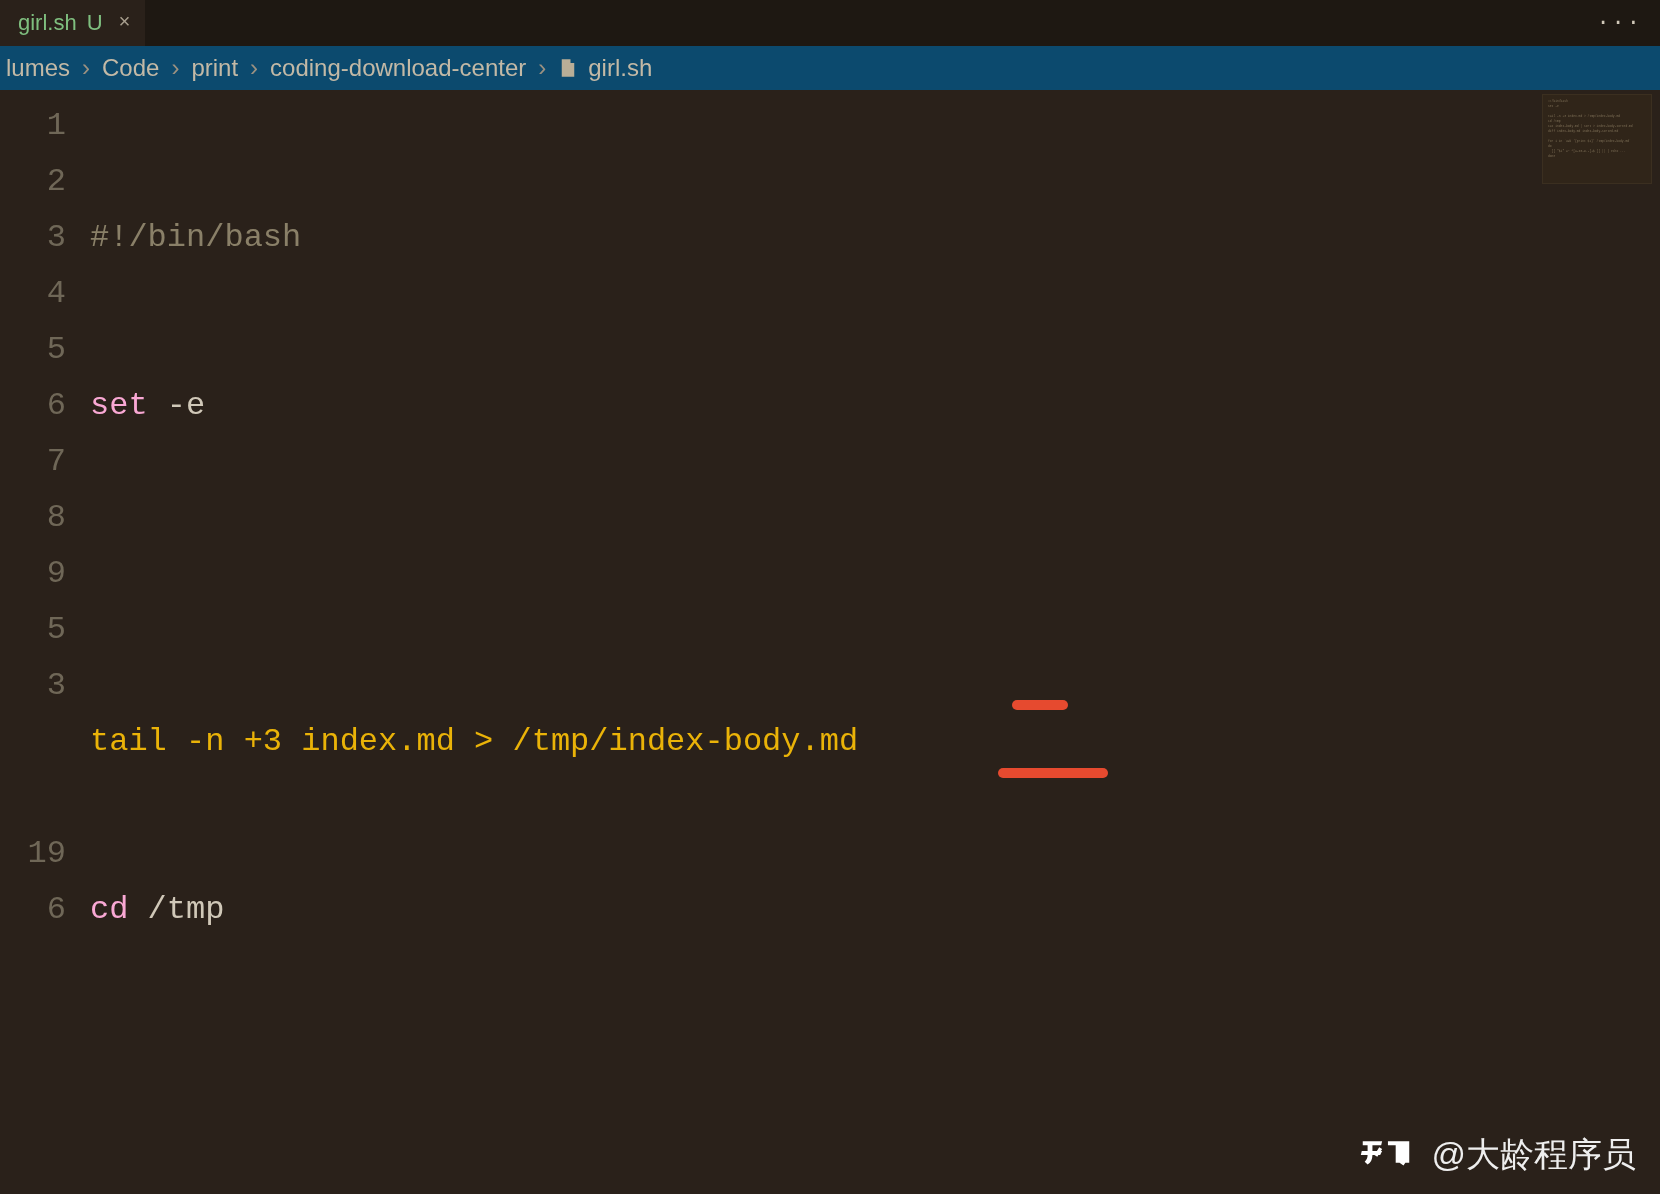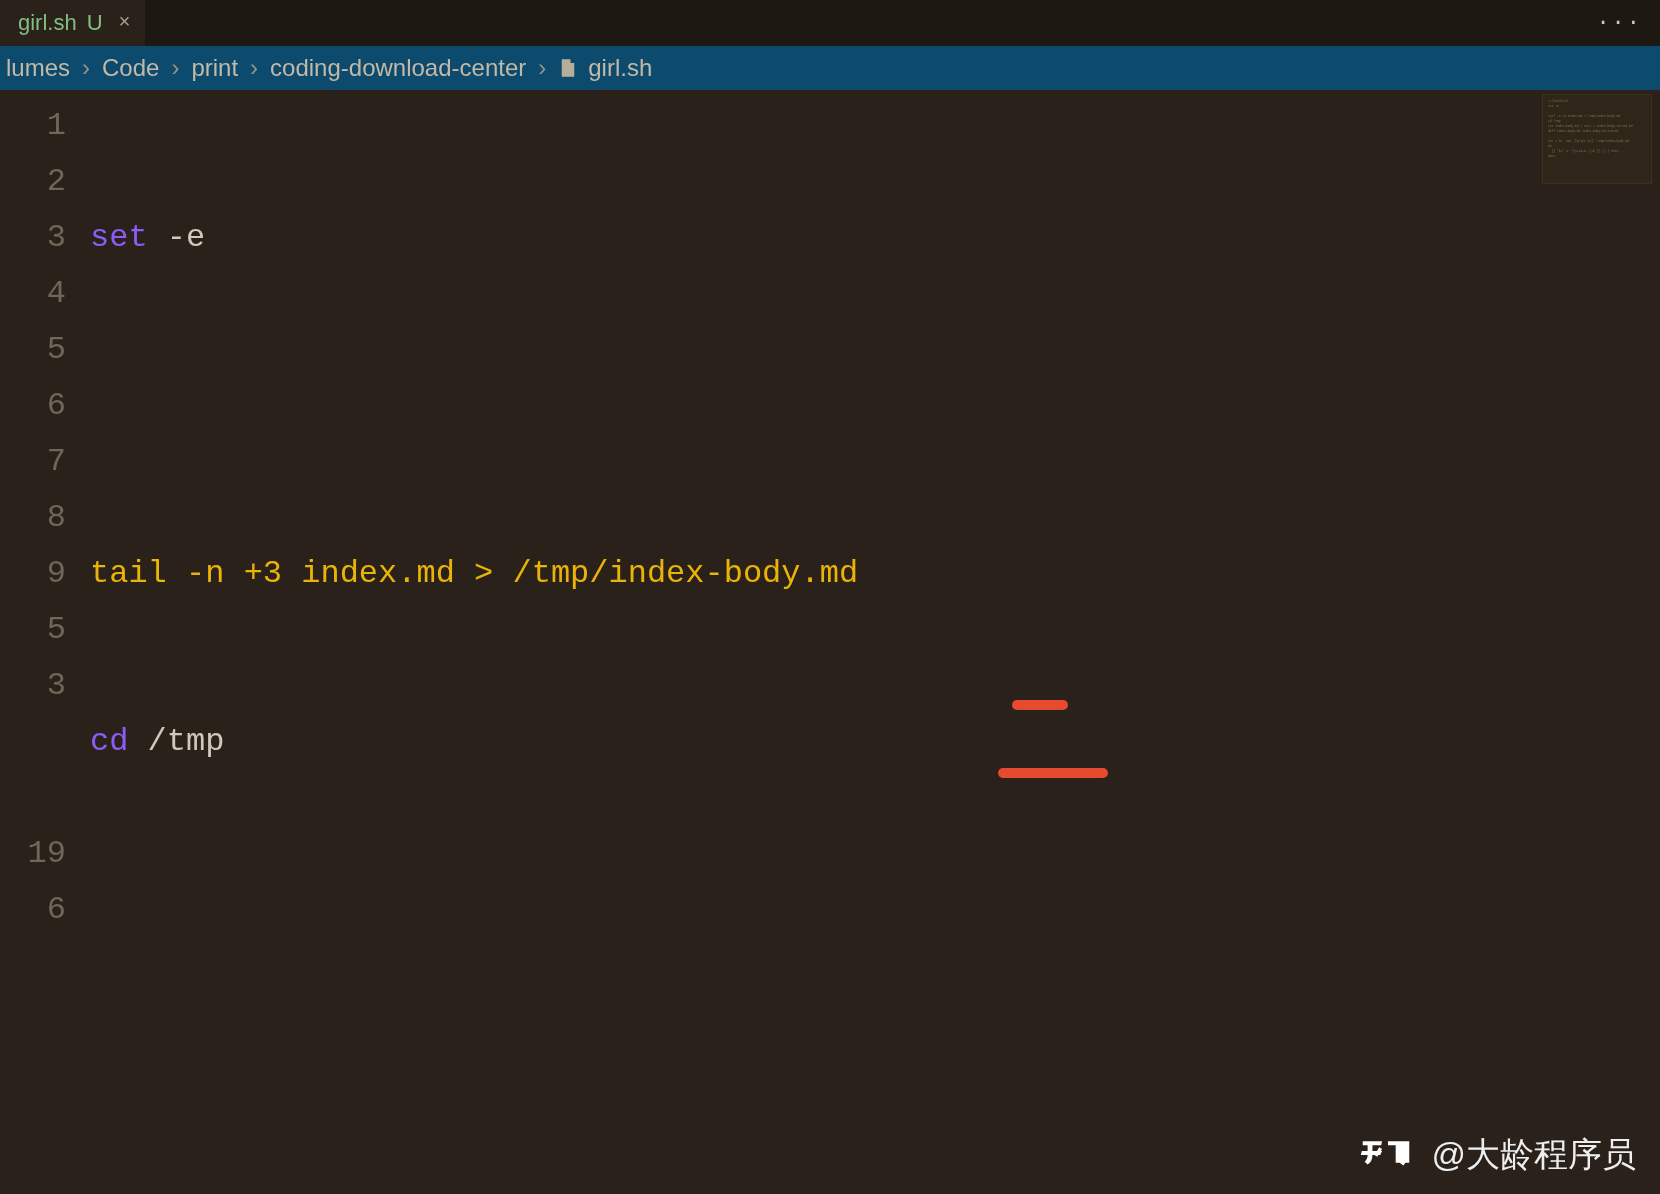--- a/index.html
+++ b/index.html
@@ -79,21 +79,21 @@
   .code {
     flex: 1;
     padding-top: 8px;
     font-size: 32px;
     line-height: 56px;
     white-space: pre;
     overflow: hidden;
   }
   .line { min-height: 56px; white-space: pre-wrap; word-break: break-word; position: relative; }
   .tok-comment { color: #8a8068; }
-  .tok-cmd     { color: #8b5cf6; }
+  .tok-cmd     { color: #f9a8d4; }
   .tok-opt     { color: #d0c8b8; }
   .tok-path    { color: #d0c8b8; }
   .tok-plain   { color: #eab308; }
   .minimap {
     position: absolute;
     top: 94px;
     right: 8px;
     width: 110px;
     height: 90px;
     background: #322619;
@@ -164,20 +164,21 @@
     <div>7</div>
     <div>8</div>
     <div>9</div>
     <div>5</div>
     <div style="height:168px;display:flex;align-items:flex-start;justify-content:flex-end">3</div>
     <div>19</div>
     <div>6</div>
   </div>
 
   <div class="code">
+    <div class="line"><span class="tok-comment">#!/bin/bash</span></div>
     <div class="line"><span class="tok-cmd">set</span><span class="tok-opt"> -e</span></div>
     <div class="line">&nbsp;</div>
     <div class="line"><span class="tok-plain">tail -n +3 index.md &gt; /tmp/index-body.md</span></div>
     <div class="line"><span class="tok-cmd">cd</span><span class="tok-path"> /tmp</span></div>
     
     
     
     
     
     

